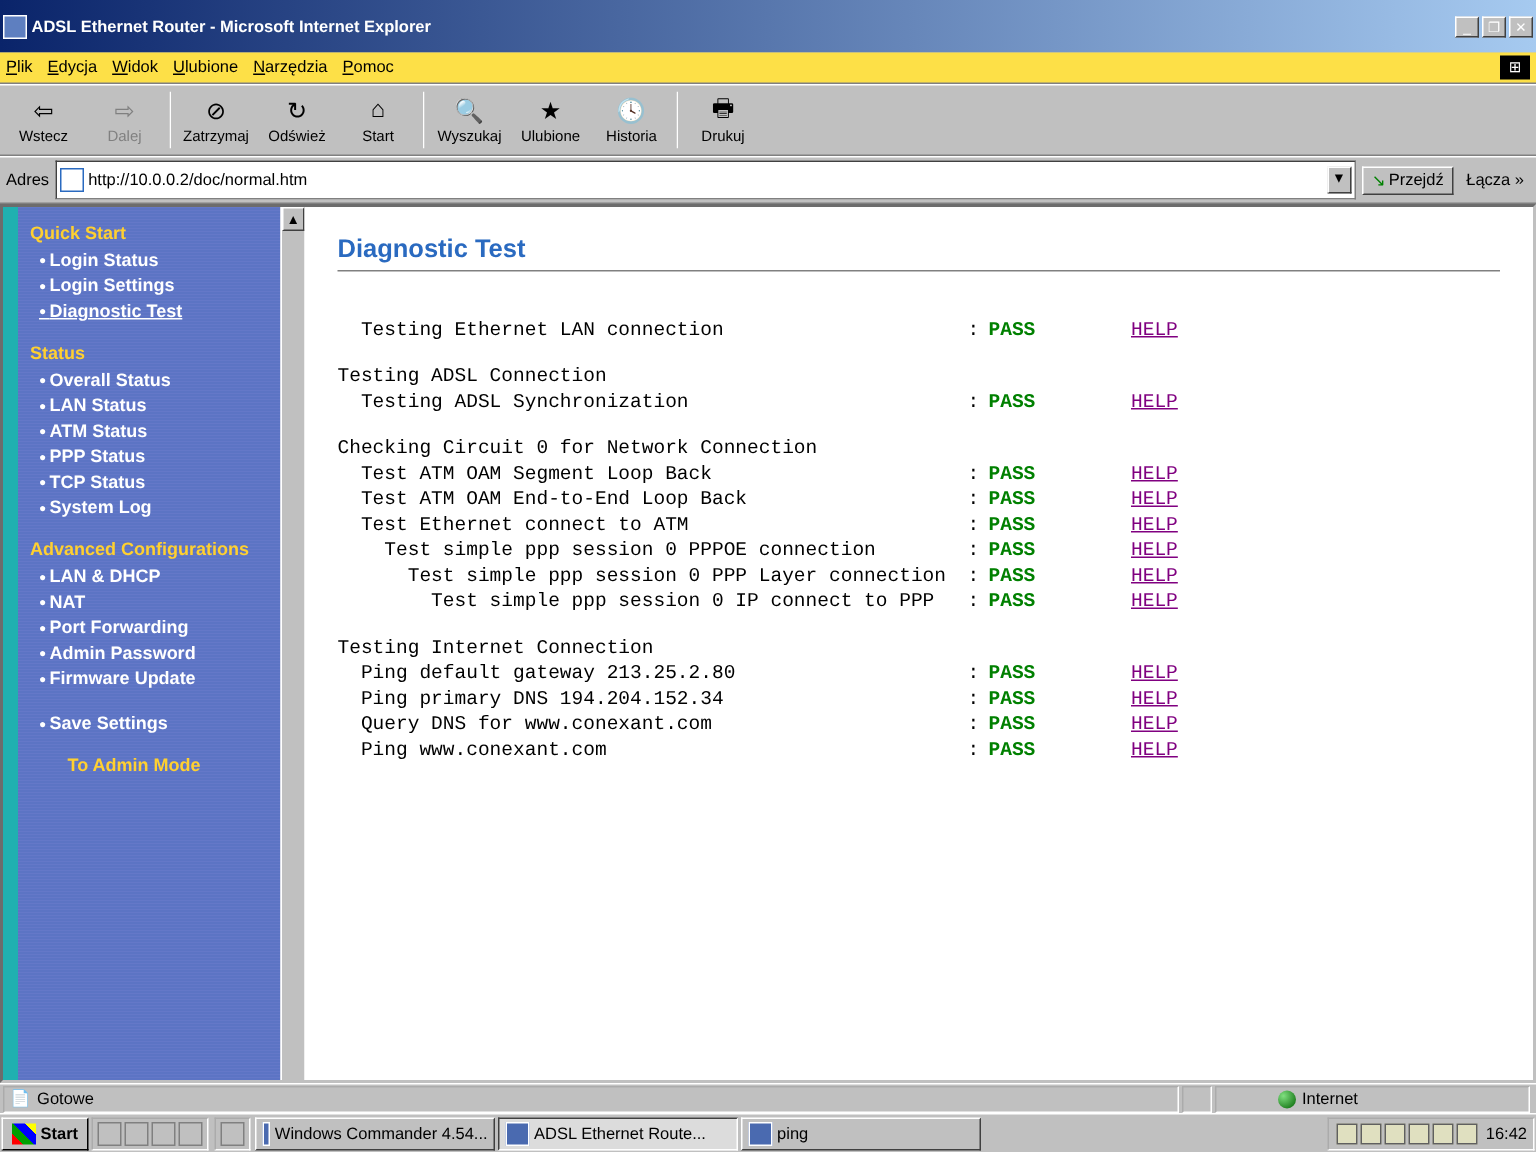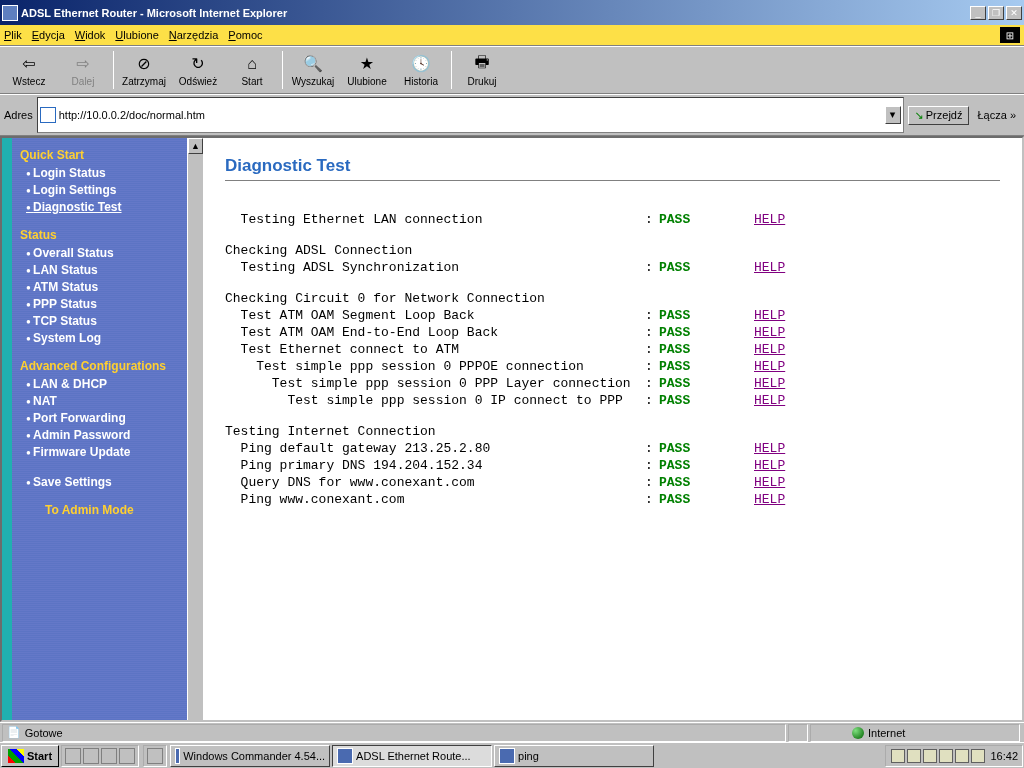--- a/index.html
+++ b/index.html
@@ -5,40 +5,40 @@
 * { box-sizing: border-box; margin: 0; padding: 0; }
 body {
   font-family: "MS Sans Serif", Tahoma, Arial, sans-serif;
   font-size: 11px;
   background: #c0c0c0;
   width: 1024px; height: 768px;
   overflow: hidden;
   display: flex; flex-direction: column;
 }
 .titlebar {
-  height: 25px;
+  height: 35px;
   background: linear-gradient(to right, #0a246a, #a6caf0);
   color: #fff; display: flex; align-items: center; padding: 0 2px;
 }
 .titlebar .icon { width: 16px; height: 16px; background:#5e7fc0; border:1px solid #fff; margin-right:3px; }
 .titlebar .title { font-weight: bold; flex:1; }
 .winbtns { display:flex; }
 .winbtn { width:16px; height:14px; background:#c0c0c0; border:1px solid #fff; border-right-color:#404040; border-bottom-color:#404040; margin-left:2px; font-size:9px; text-align:center; line-height:12px; font-family:Arial; }
 .menubar { background:#fde047; padding:2px 4px; border-bottom:1px solid #808080; display:flex; align-items:center;}
 .menubar span { margin-right:10px; cursor:default; }
 .menubar span u { text-decoration:underline; }
 .menubar .winlogo { margin-left:auto; width:20px; height:16px; background:#000; display:flex; align-items:center; justify-content:center; color:#fff; font-size:10px;}
 .toolbar { background:#c0c0c0; padding:2px; border-top:1px solid #fff; border-bottom:1px solid #808080; display:flex; align-items:center; }
 .tbtn { display:flex; flex-direction:column; align-items:center; justify-content:center; width:54px; height:42px; font-size:10px; color:#000; }
 .tbtn.disabled { color:#808080; }
 .tbtn .tico { width:20px; height:20px; margin-bottom:2px; display:flex; align-items:center; justify-content:center; font-size:16px; }
 .sep { width:1px; height:38px; background:#808080; border-right:1px solid #fff; margin:0 3px; }
 .addrbar { background:#c0c0c0; padding:2px 4px; border-top:1px solid #fff; border-bottom:1px solid #808080; display:flex; align-items:center;}
 .addrbar .lbl { margin-right:4px; }
-.addrbar .addrbox { flex:1; display:flex; align-items:center; background:#fff; border:1px solid #808080; border-top-color:#404040; border-left-color:#404040; height:36px; padding:0 2px;}
+.addrbar .addrbox { flex:1; display:flex; align-items:center; background:#fff; border:1px solid #808080; border-top-color:#404040; border-left-color:#404040; height:26px; padding:0 2px;}
 .addrbar .addrbox .pgico { width:16px; height:16px; background:#fff; border:1px solid #2a6ac0; margin-right:3px;}
 .addrbar .addrbox input { border:0; outline:0; flex:1; font-size:11px; font-family:inherit; }
 .addrbar .dd { width:16px; height:18px; background:#c0c0c0; border:1px solid #fff; border-right-color:#404040; border-bottom-color:#404040; text-align:center; line-height:14px;}
 .gobtn { margin-left:4px; padding:2px 6px; border:1px solid #fff; border-right-color:#404040; border-bottom-color:#404040; background:#c0c0c0; display:flex; align-items:center; }
 .gobtn::before{content:"↘"; color:#008000; margin-right:2px;}
 .linksbtn { margin-left:4px; padding:2px 4px; }
 
 .client { flex:1; display:flex; background:#fff; border:2px inset #c0c0c0; overflow:hidden;}
 .tealbar { width:10px; background:#20b0b0; }
 .sidebar {
@@ -197,21 +197,21 @@
   </div>
   <div class="content">
     <div class="pagetitle">Diagnostic Test</div>
     <div class="diag" id="diag">
         <div class="diag-row">
           <div class="label">  Testing Ethernet LAN connection</div>
           <div class="colon">:</div>
           <div class="result">PASS</div>
           <a class="help">HELP</a>
         </div>
-        <div class="grouphdr" style="margin-top: 14px;">Checking ADSL Connection</div>
+        <div class="grouphdr" style="margin-top: 14px;">Testing ADSL Connection</div>
         <div class="diag-row">
           <div class="label">  Testing ADSL Synchronization</div>
           <div class="colon">:</div>
           <div class="result">PASS</div>
           <a class="help">HELP</a>
         </div>
         <div class="grouphdr" style="margin-top: 14px;">Checking Circuit 0 for Network Connection</div>
         <div class="diag-row">
           <div class="label">  Test ATM OAM Segment Loop Back</div>
           <div class="colon">:</div>

